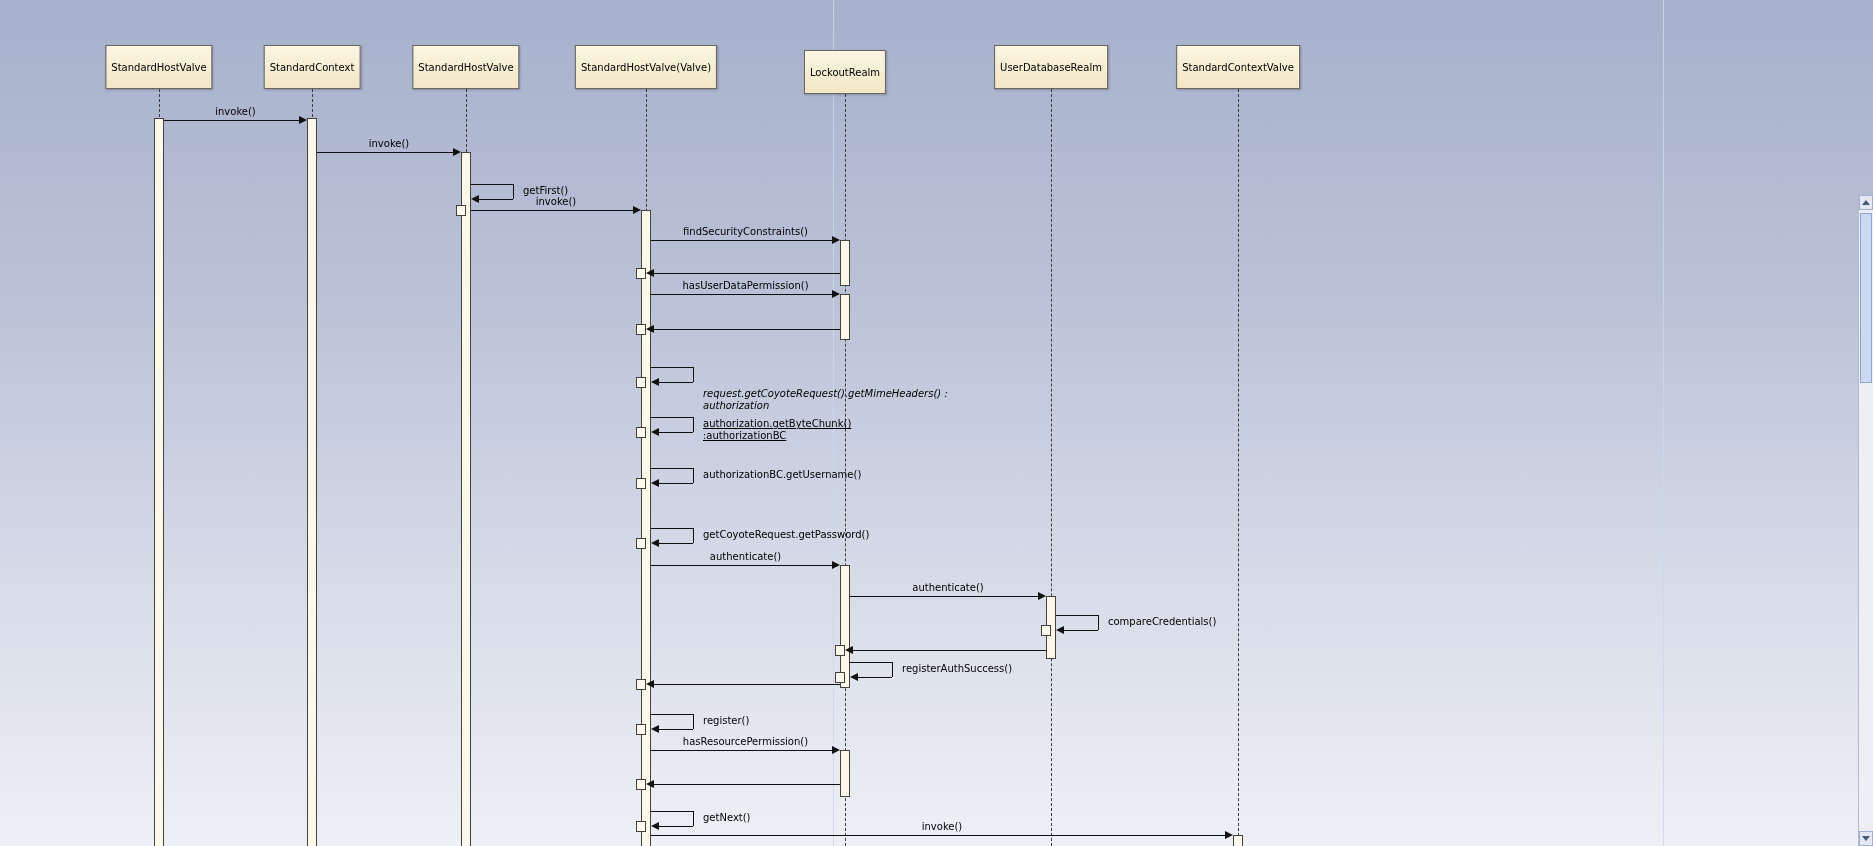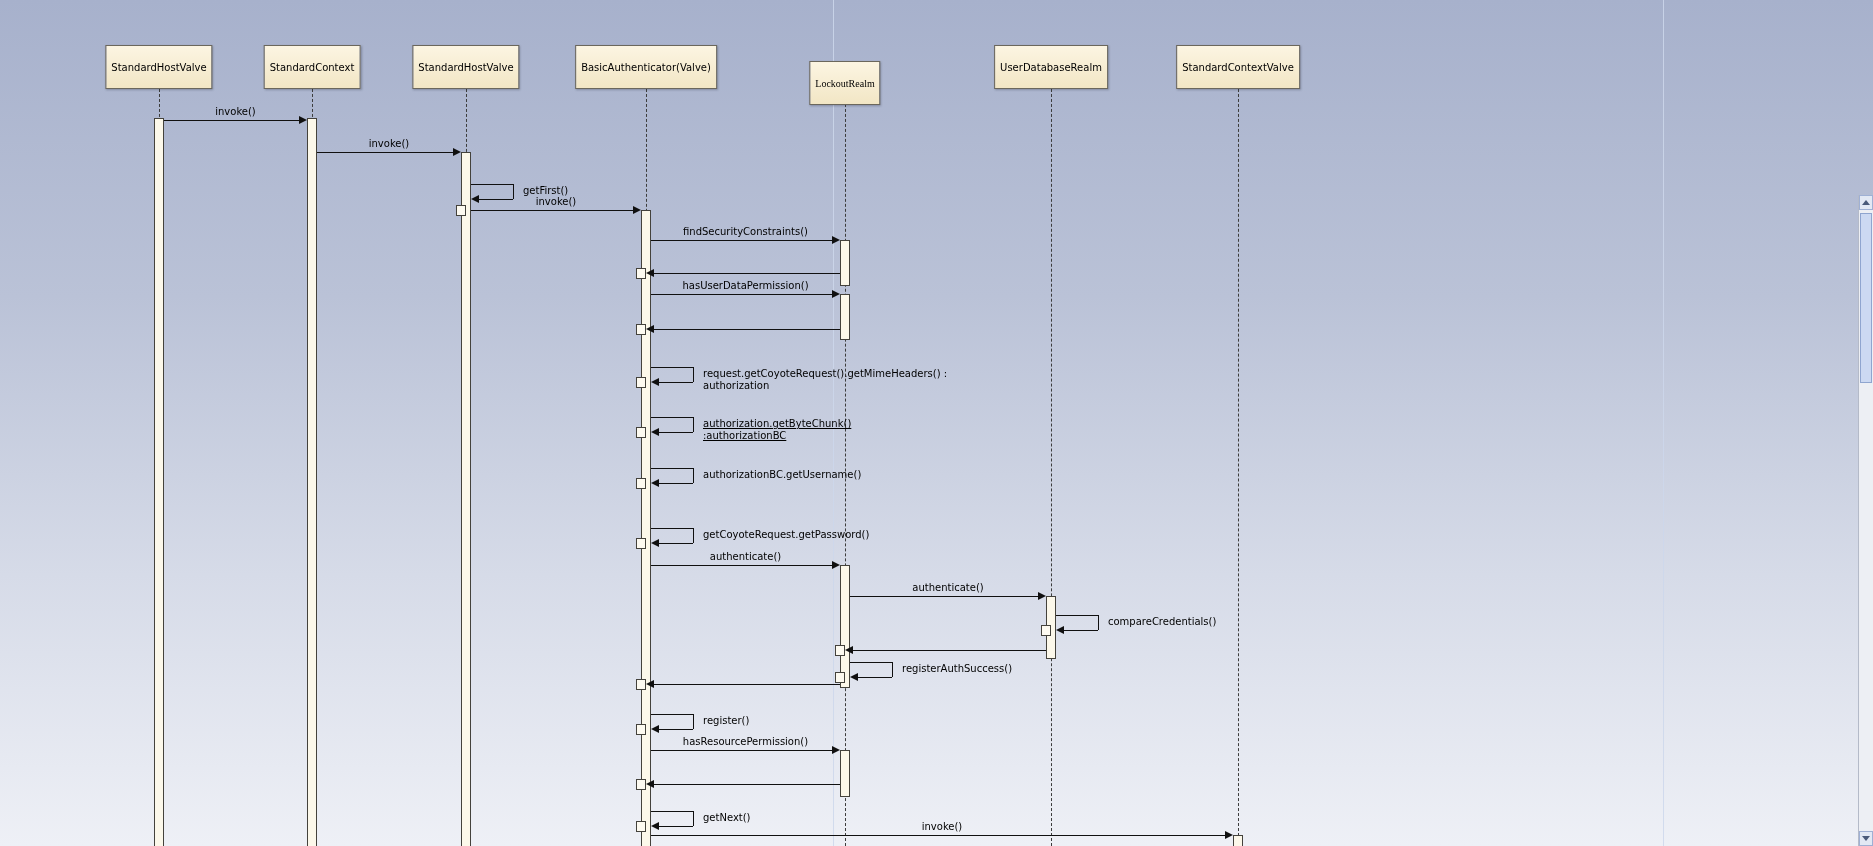--- a/index.html
+++ b/index.html
@@ -52,23 +52,23 @@
   </div>
 <div class="pagebreak" style="left: 833px;"></div>
     <div class="pagebreak" style="left: 1663px;"></div>
     <div class="lifeline-dash" style="left: 159px; top: 89px; height: 757px;"></div>
     <div class="head" style="left: 159px; top: 45px;">StandardHostValve</div>
     <div class="lifeline-dash" style="left: 312px; top: 89px; height: 757px;"></div>
     <div class="head" style="left: 312px; top: 45px;">StandardContext</div>
     <div class="lifeline-dash" style="left: 466px; top: 89px; height: 757px;"></div>
     <div class="head" style="left: 466px; top: 45px;">StandardHostValve</div>
     <div class="lifeline-dash" style="left: 646px; top: 89px; height: 757px;"></div>
-    <div class="head" style="left: 646px; top: 45px;">BasicAuthenticator(Valve)</div>
+    <div class="head" style="left: 646px; top: 45px;">StandardHostValve(Valve)</div>
     <div class="lifeline-dash" style="left: 845px; top: 89px; height: 757px;"></div>
-    <div class="head" style="left: 845px; top: 61px; font-family: Liberation Serif, serif;">LockoutRealm</div>
+    <div class="head" style="left: 845px; top: 50px;">LockoutRealm</div>
     <div class="lifeline-dash" style="left: 1051px; top: 89px; height: 757px;"></div>
     <div class="head" style="left: 1051px; top: 45px;">UserDatabaseRealm</div>
     <div class="lifeline-dash" style="left: 1238px; top: 89px; height: 757px;"></div>
     <div class="head" style="left: 1238px; top: 45px;">StandardContextValve</div>
     <div class="act" style="left: 154px; top: 118px; height: 729px;"></div>
     <div class="act" style="left: 307px; top: 118px; height: 729px;"></div>
     <div class="act" style="left: 461px; top: 152px; height: 695px;"></div>
     <div class="act" style="left: 641px; top: 210px; height: 637px;"></div>
     <div class="act" style="left: 840px; top: 240px; height: 46px;"></div>
     <div class="act" style="left: 840px; top: 294px; height: 46px;"></div>
@@ -111,21 +111,21 @@
     <div class="mline" style="left: 654px; top: 273px; width: 186px;"></div>
     <div class="mline" style="left: 651px; top: 294px; width: 181px;"></div>
     <div class="arrow-r" style="left: 832px; top: 290px;"></div>
     <div class="mlabel" style="left: 745.5px; top: 280px; text-align: center;">hasUserDataPermission()</div>
     <div class="arrow-l" style="left: 646px; top: 325px;"></div>
     <div class="mline" style="left: 654px; top: 329px; width: 186px;"></div>
     <div class="mline" style="left: 651px; top: 367px; width: 42px;"></div>
     <div class="vline" style="left: 693px; top: 367px; height: 15px;"></div>
     <div class="mline" style="left: 659px; top: 382px; width: 34px;"></div>
     <div class="arrow-l" style="left: 651px; top: 378px;"></div>
-    <div class="slabel" style="left: 703px; top: 368px;">request.getCoyoteRequest().getMimeHeaders() :
+    <div class="slabel" style="left: 703px; top: 388px; font-style: italic;">request.getCoyoteRequest().getMimeHeaders() :
 authorization</div>
     <div class="mline" style="left: 651px; top: 417px; width: 42px;"></div>
     <div class="vline" style="left: 693px; top: 417px; height: 15px;"></div>
     <div class="mline" style="left: 659px; top: 432px; width: 34px;"></div>
     <div class="arrow-l" style="left: 651px; top: 428px;"></div>
     <div class="slabel" style="left: 703px; top: 418px; text-decoration: underline;">authorization.getByteChunk()
 :authorizationBC</div>
     <div class="mline" style="left: 651px; top: 468px; width: 42px;"></div>
     <div class="vline" style="left: 693px; top: 468px; height: 15px;"></div>
     <div class="mline" style="left: 659px; top: 483px; width: 34px;"></div>

